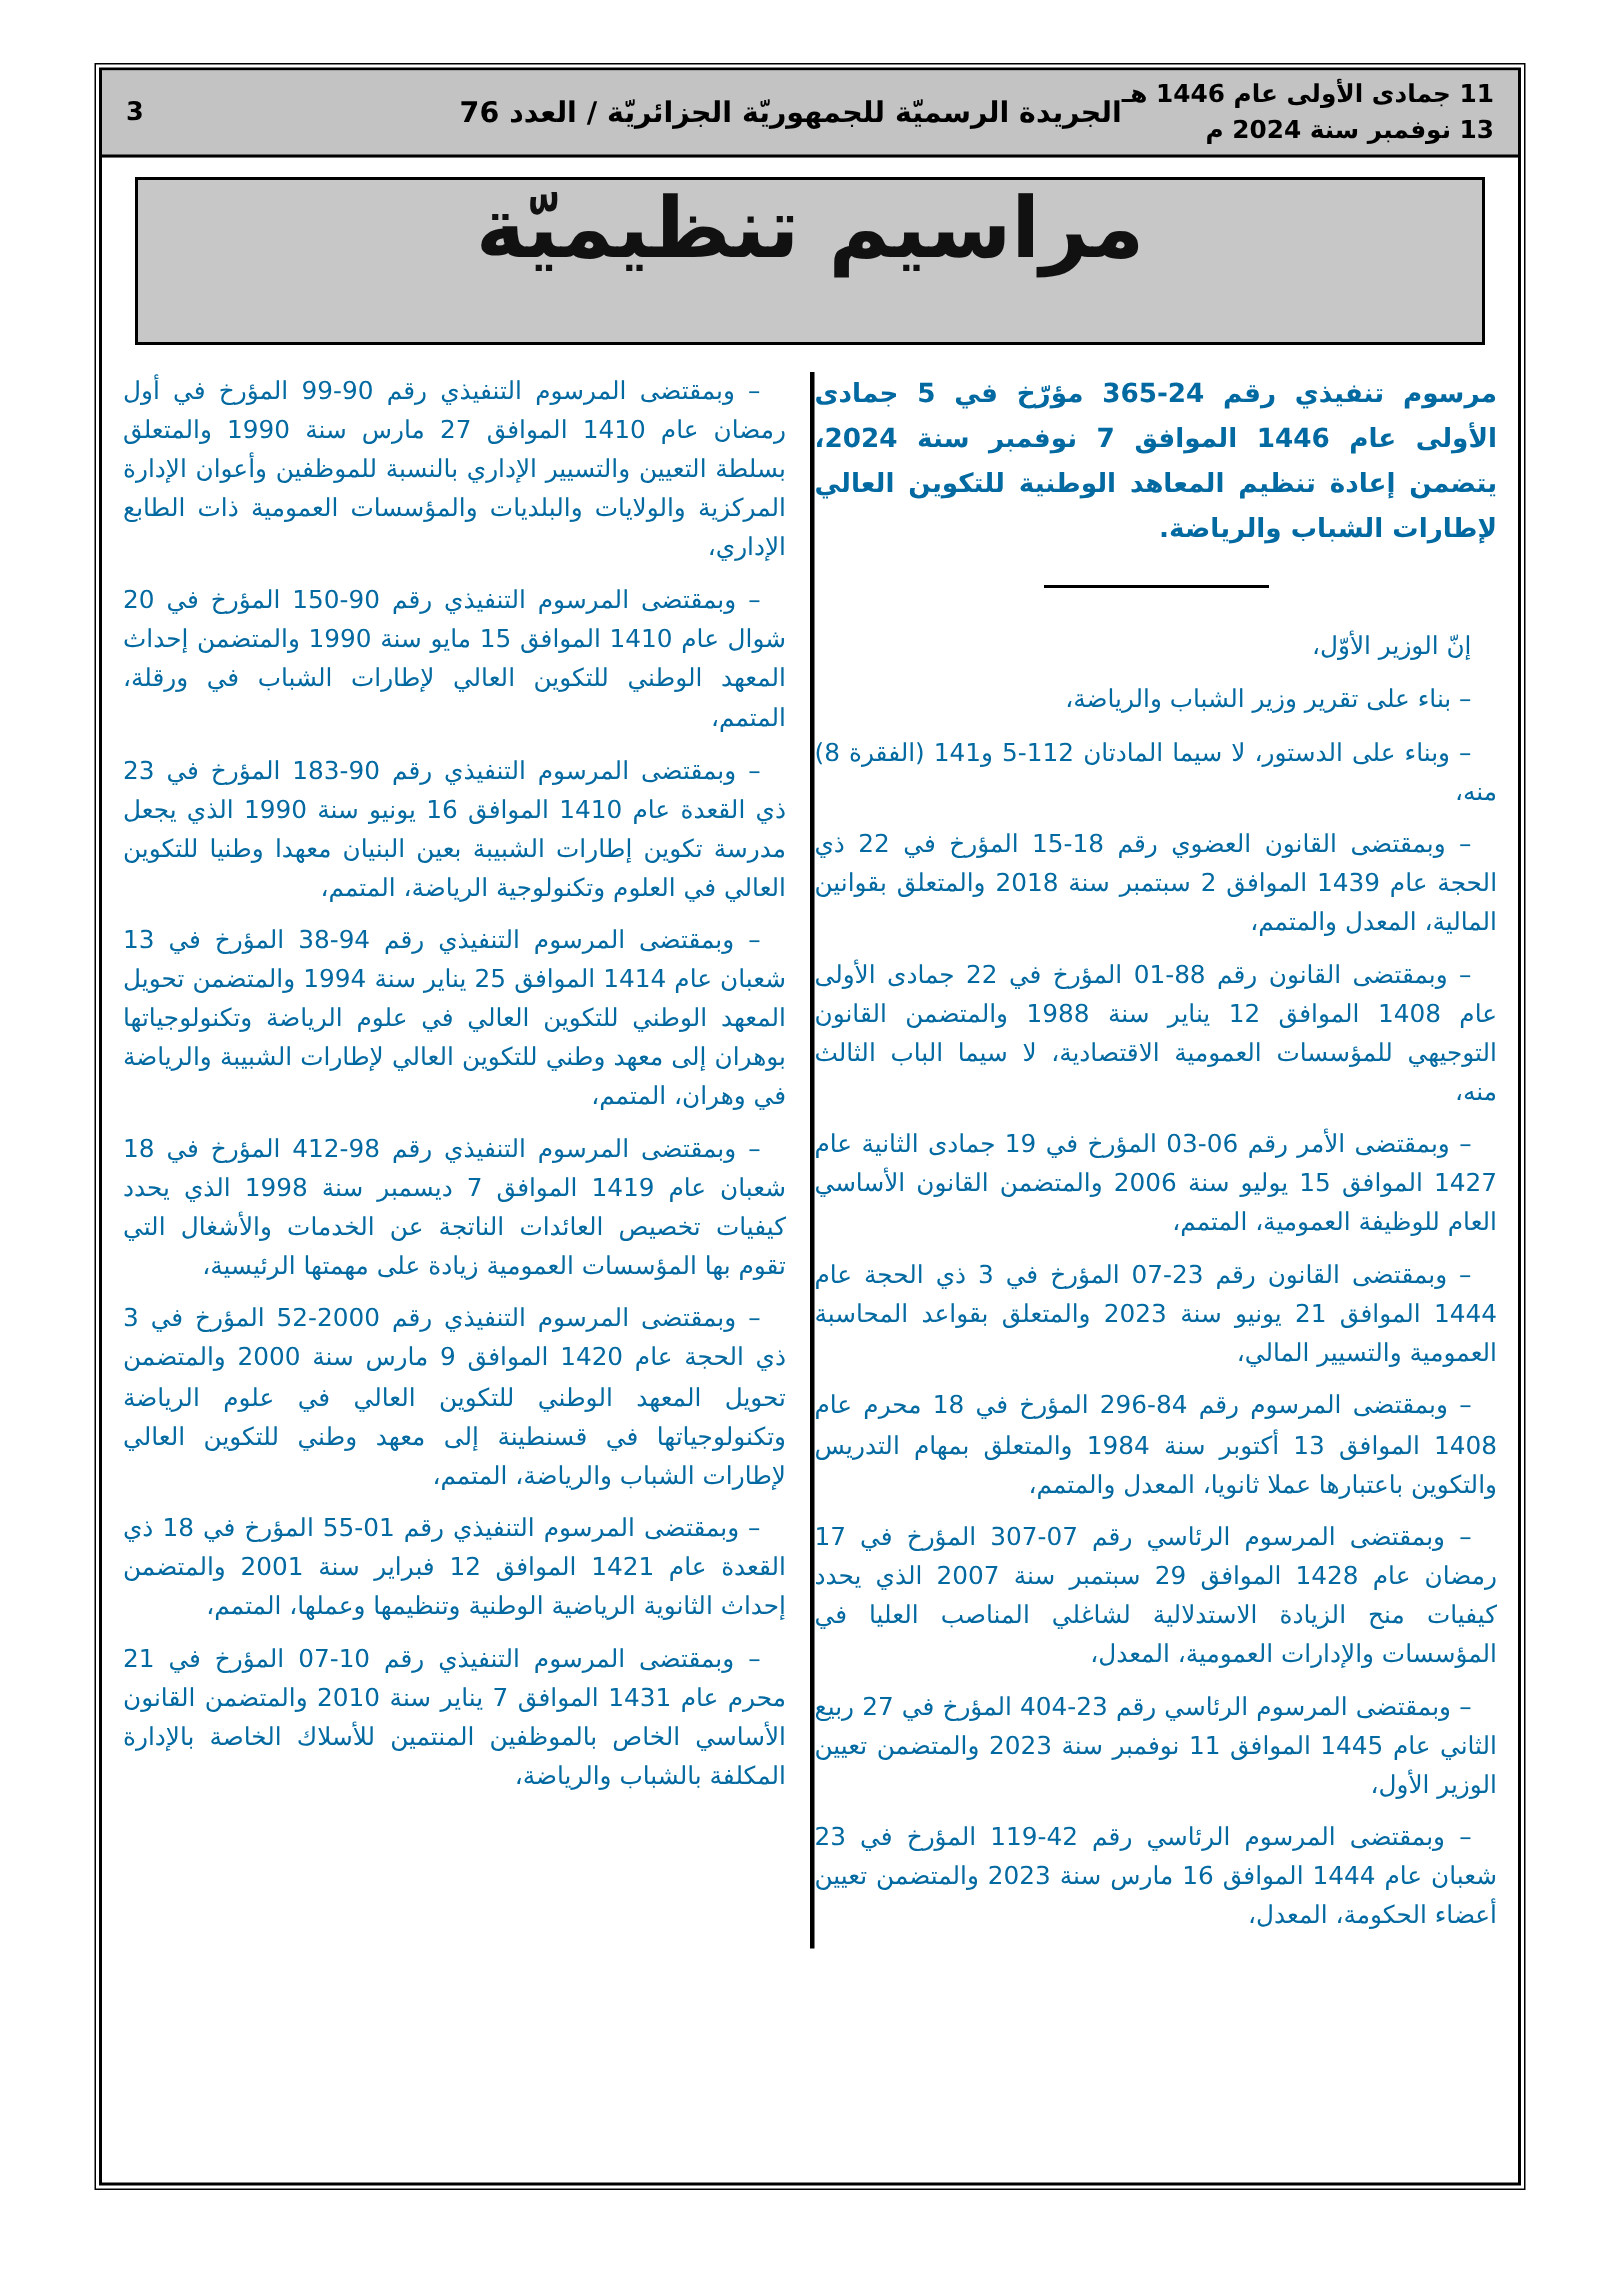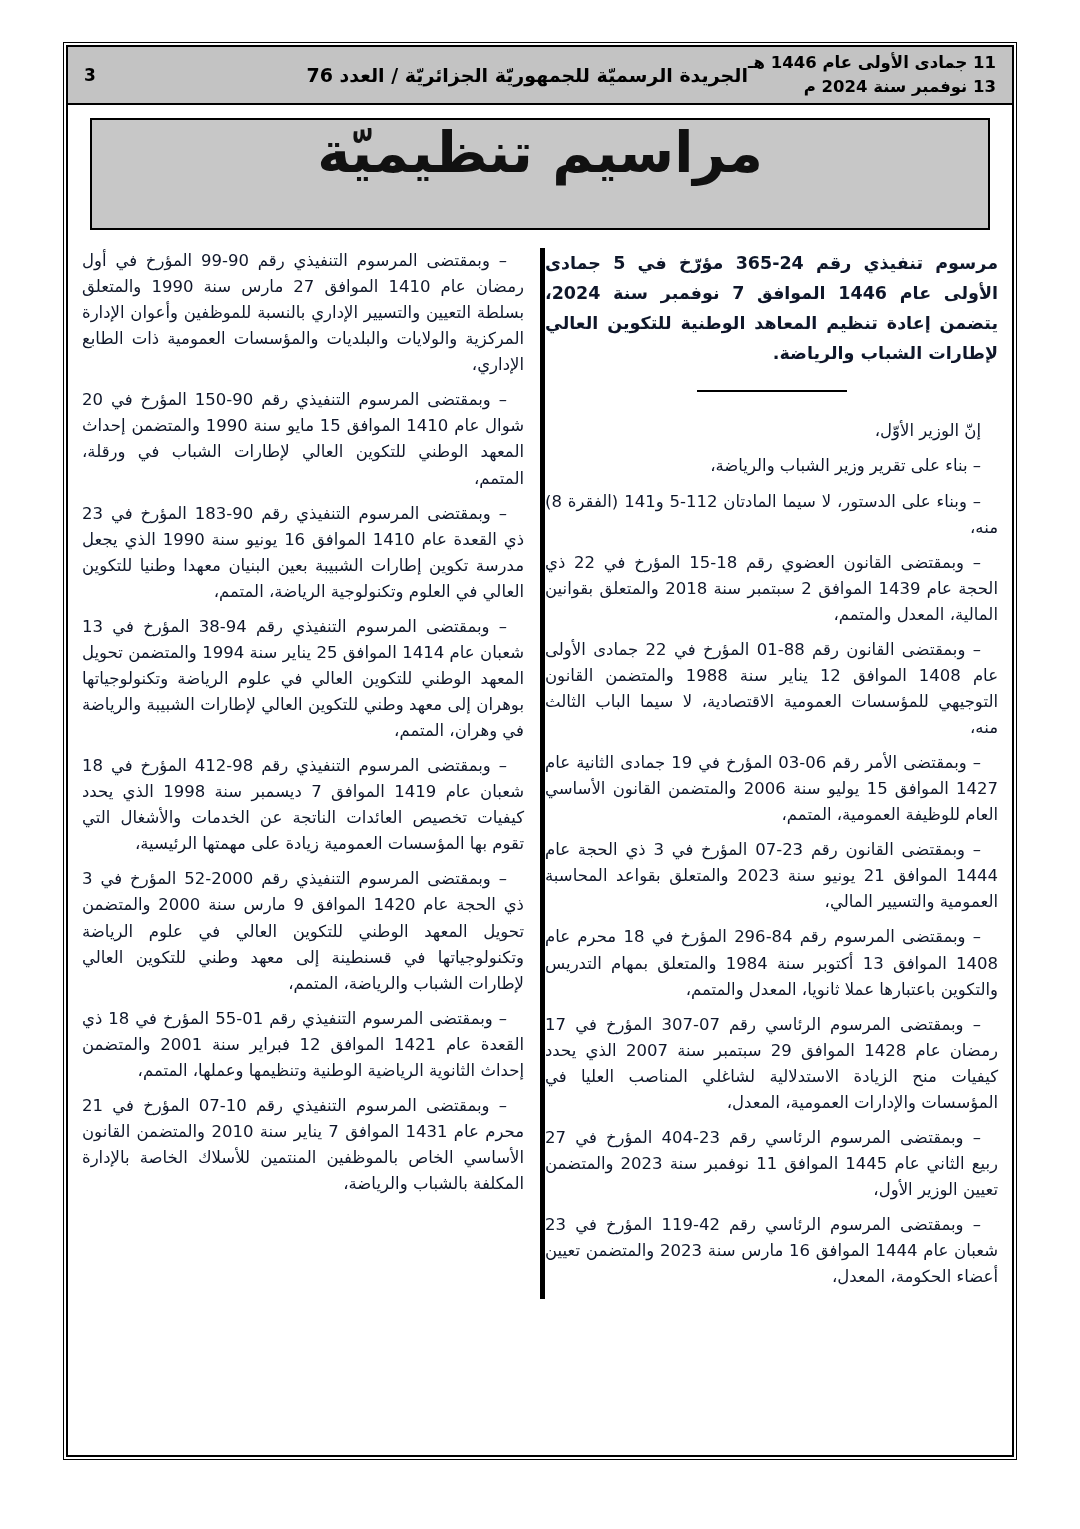--- a/index.html
+++ b/index.html
@@ -77,24 +77,24 @@
     display: flex;
     padding: 2px 14px 0;
     align-items: stretch;
   }
   .col {
     width: 50%;
     box-sizing: border-box;
     font-size: 16.5px;
     line-height: 1.58;
     text-align: justify;
-    color: #0f172a;
+    color: #0369a1;
   }
   .col-first {
-    border-left: 5px solid #000000;
+    border-left: 3px solid #000000;
     padding-left: 0;
   }
   .col-second {
     padding-right: 16px;
   }
   .col p {
     margin: 0 0 9px;
     text-indent: 17px;
   }
   .decree-heading {

